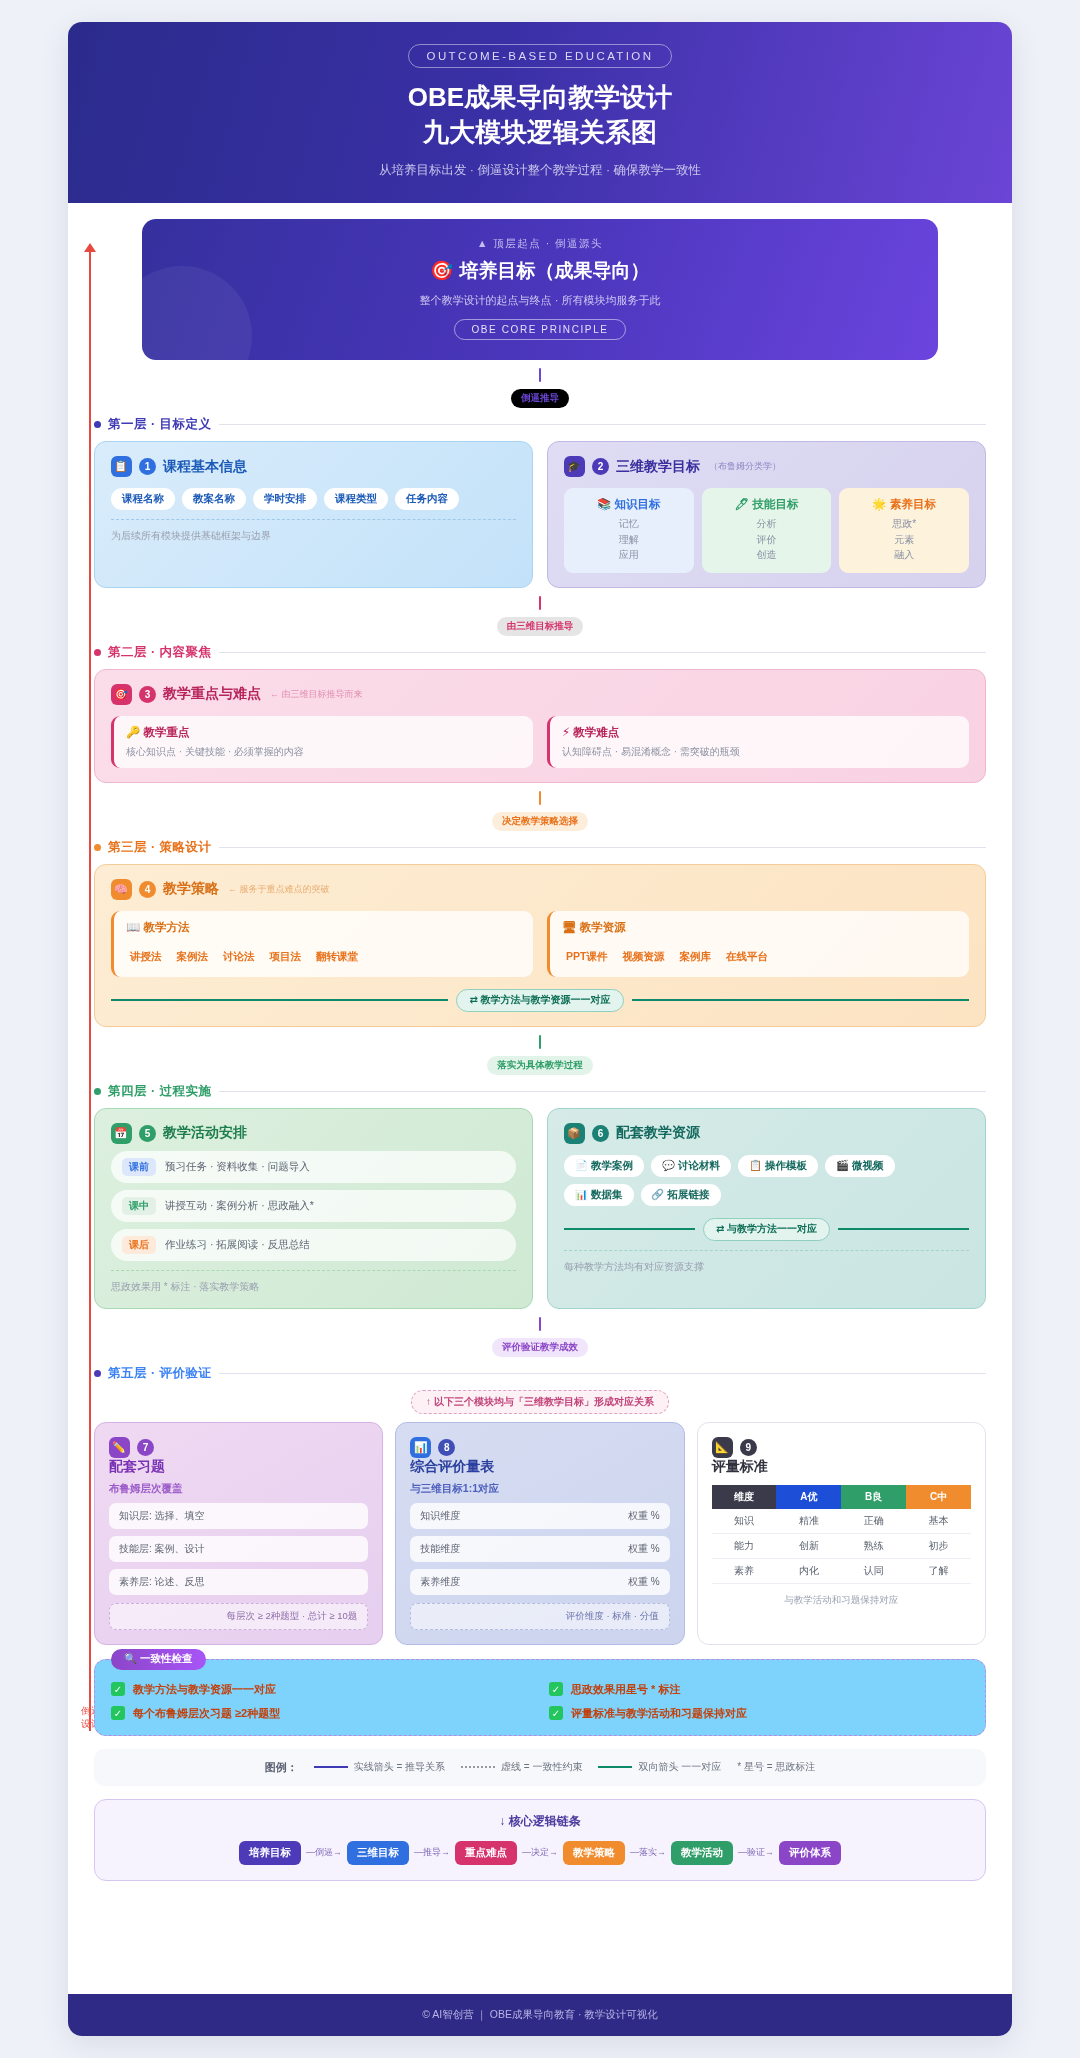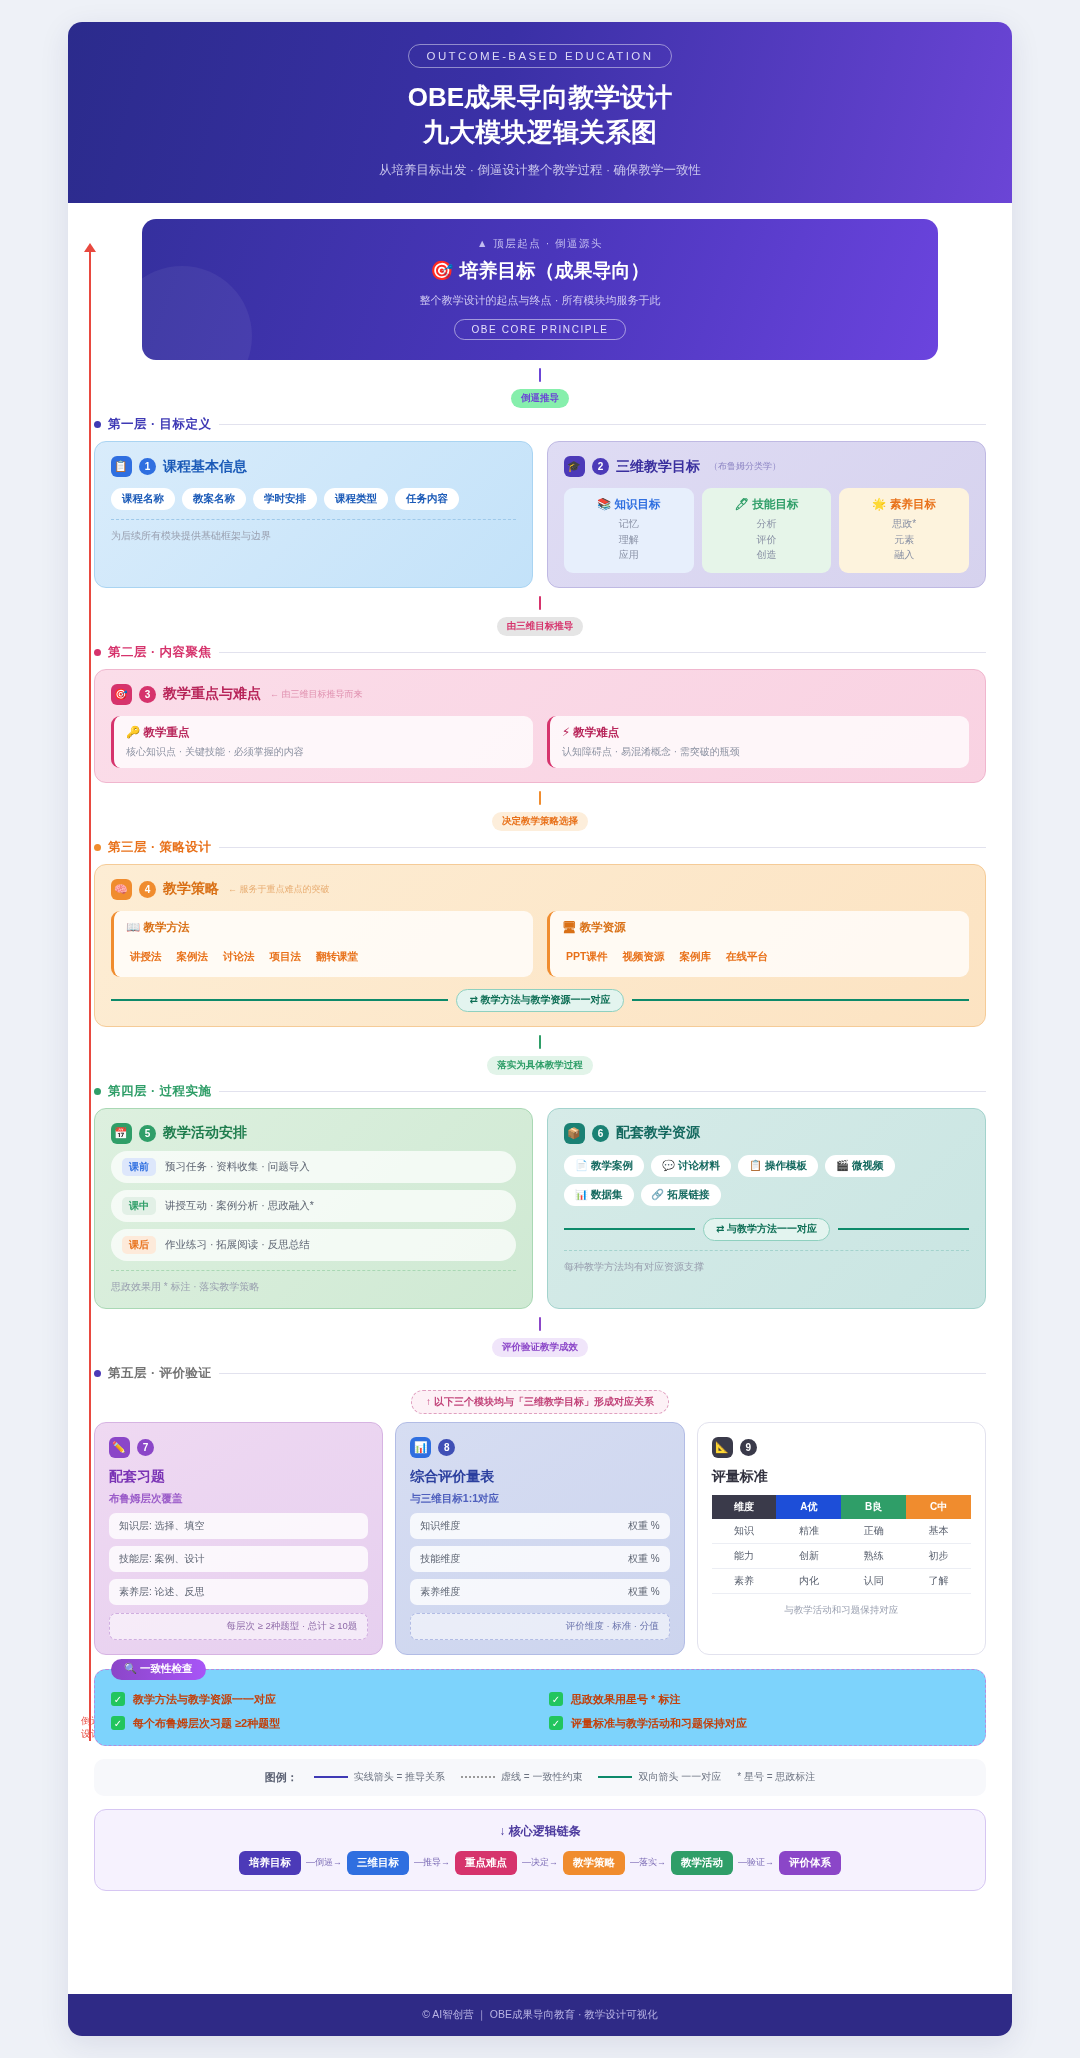--- a/index.html
+++ b/index.html
@@ -106,21 +106,21 @@
 
   
   .act { display: flex; align-items: center; gap: 9px; background: rgba(255,255,255,.72); border-radius: 16px; padding: 7px 11px; margin-top: 7px; }
   .act-tag { border-radius: 5px; padding: 2px 7px; font-size: 10px; font-weight: bold; }
   .act-txt { font-size: 10.5px; color: #5d6472; }
 
   
   .eval-row { display: flex; gap: 12px; }
   .ec { border-radius: 12px; padding: 14px 14px 14px; }
   .ec-top { display: flex; align-items: center; gap: 7px; }
-  .ec-title { font-size: 14px; font-weight: bold; margin-top: 10px; }
+  .ec-title { font-size: 14px; font-weight: bold; }
   .ec-sub { font-size: 10.5px; font-weight: bold; margin-top: 6px; }
   .ec-item { background: rgba(255,255,255,.8); border-radius: 7px; padding: 6px 10px; font-size: 10px; color: #5d6472; margin-top: 7px; display:flex; justify-content: space-between; }
   .ec-foot { border-radius: 7px; padding: 6px 10px; font-size: 9.5px; margin-top: 8px; text-align: right; }
 
   table.rubric { width: 100%; border-collapse: collapse; margin-top: 9px; }
   table.rubric th { color: #fff; font-size: 10px; font-weight: bold; padding: 5px 2px; text-align: center; }
   table.rubric td { font-size: 10px; color: #59606e; padding: 5px 2px; text-align: center; border-bottom: 1px solid #eceef4; }
 
   
   .consist { border: 1.5px dashed #b78ade; border-radius: 12px; padding: 14px 16px 14px; margin-top: 14px; background: #7dd3fc; position: relative; }
@@ -174,21 +174,21 @@
       <div class="goal-title">
         <span>🎯</span>
         <span>培养目标（成果导向）</span>
       </div>
       <div class="goal-desc">整个教学设计的起点与终点 · 所有模块均服务于此</div>
       <div class="goal-badge">OBE CORE PRINCIPLE</div>
     </div>
 
     <div class="conn">
       <div class="conn-bar" style="background:#6b45d6"></div>
-      <span class="conn-tag" style="background:#86efac;color:#6b45d6">倒逼推导</span>
+      <span class="conn-tag" style="background:#000000;color:#6b45d6">倒逼推导</span>
     </div>
 
     <div class="layer-head">
       <span class="layer-dot" style="background:#3f3ab5"></span>
       <span class="layer-text" style="color:#3f3ab5">第一层 · 目标定义</span>
       <span class="layer-rule"></span>
     </div>
 
     <div class="row">
 
@@ -394,21 +394,21 @@
       </div>
     </div>
 
     <div class="conn">
       <div class="conn-bar" style="background:#8b46c8"></div>
       <span class="conn-tag" style="background:#f0e5fa;color:#8b46c8">评价验证教学成效</span>
     </div>
 
     <div class="layer-head">
       <span class="layer-dot" style="background:#4c3ab8"></span>
-      <span class="layer-text" style="color:#737373">第五层 · 评价验证</span>
+      <span class="layer-text" style="color:#3b82f6">第五层 · 评价验证</span>
       <span class="layer-rule"></span>
     </div>
 
     <div style="text-align:center;margin-bottom:8px">
       <span style="display:inline-block;border:1px dashed #e0a0c0;background:#fdf1f6;color:#c2447a;border-radius:12px;padding:4px 14px;font-size:10px;font-weight:bold">↑ 以下三个模块均与「三维教学目标」形成对应关系</span>
     </div>
 
     <div class="eval-row">
 
       <div class="ec" style="flex:1;background:linear-gradient(150deg,#efd9f2,#e6cfef);border:1px solid #d6b3e2">

